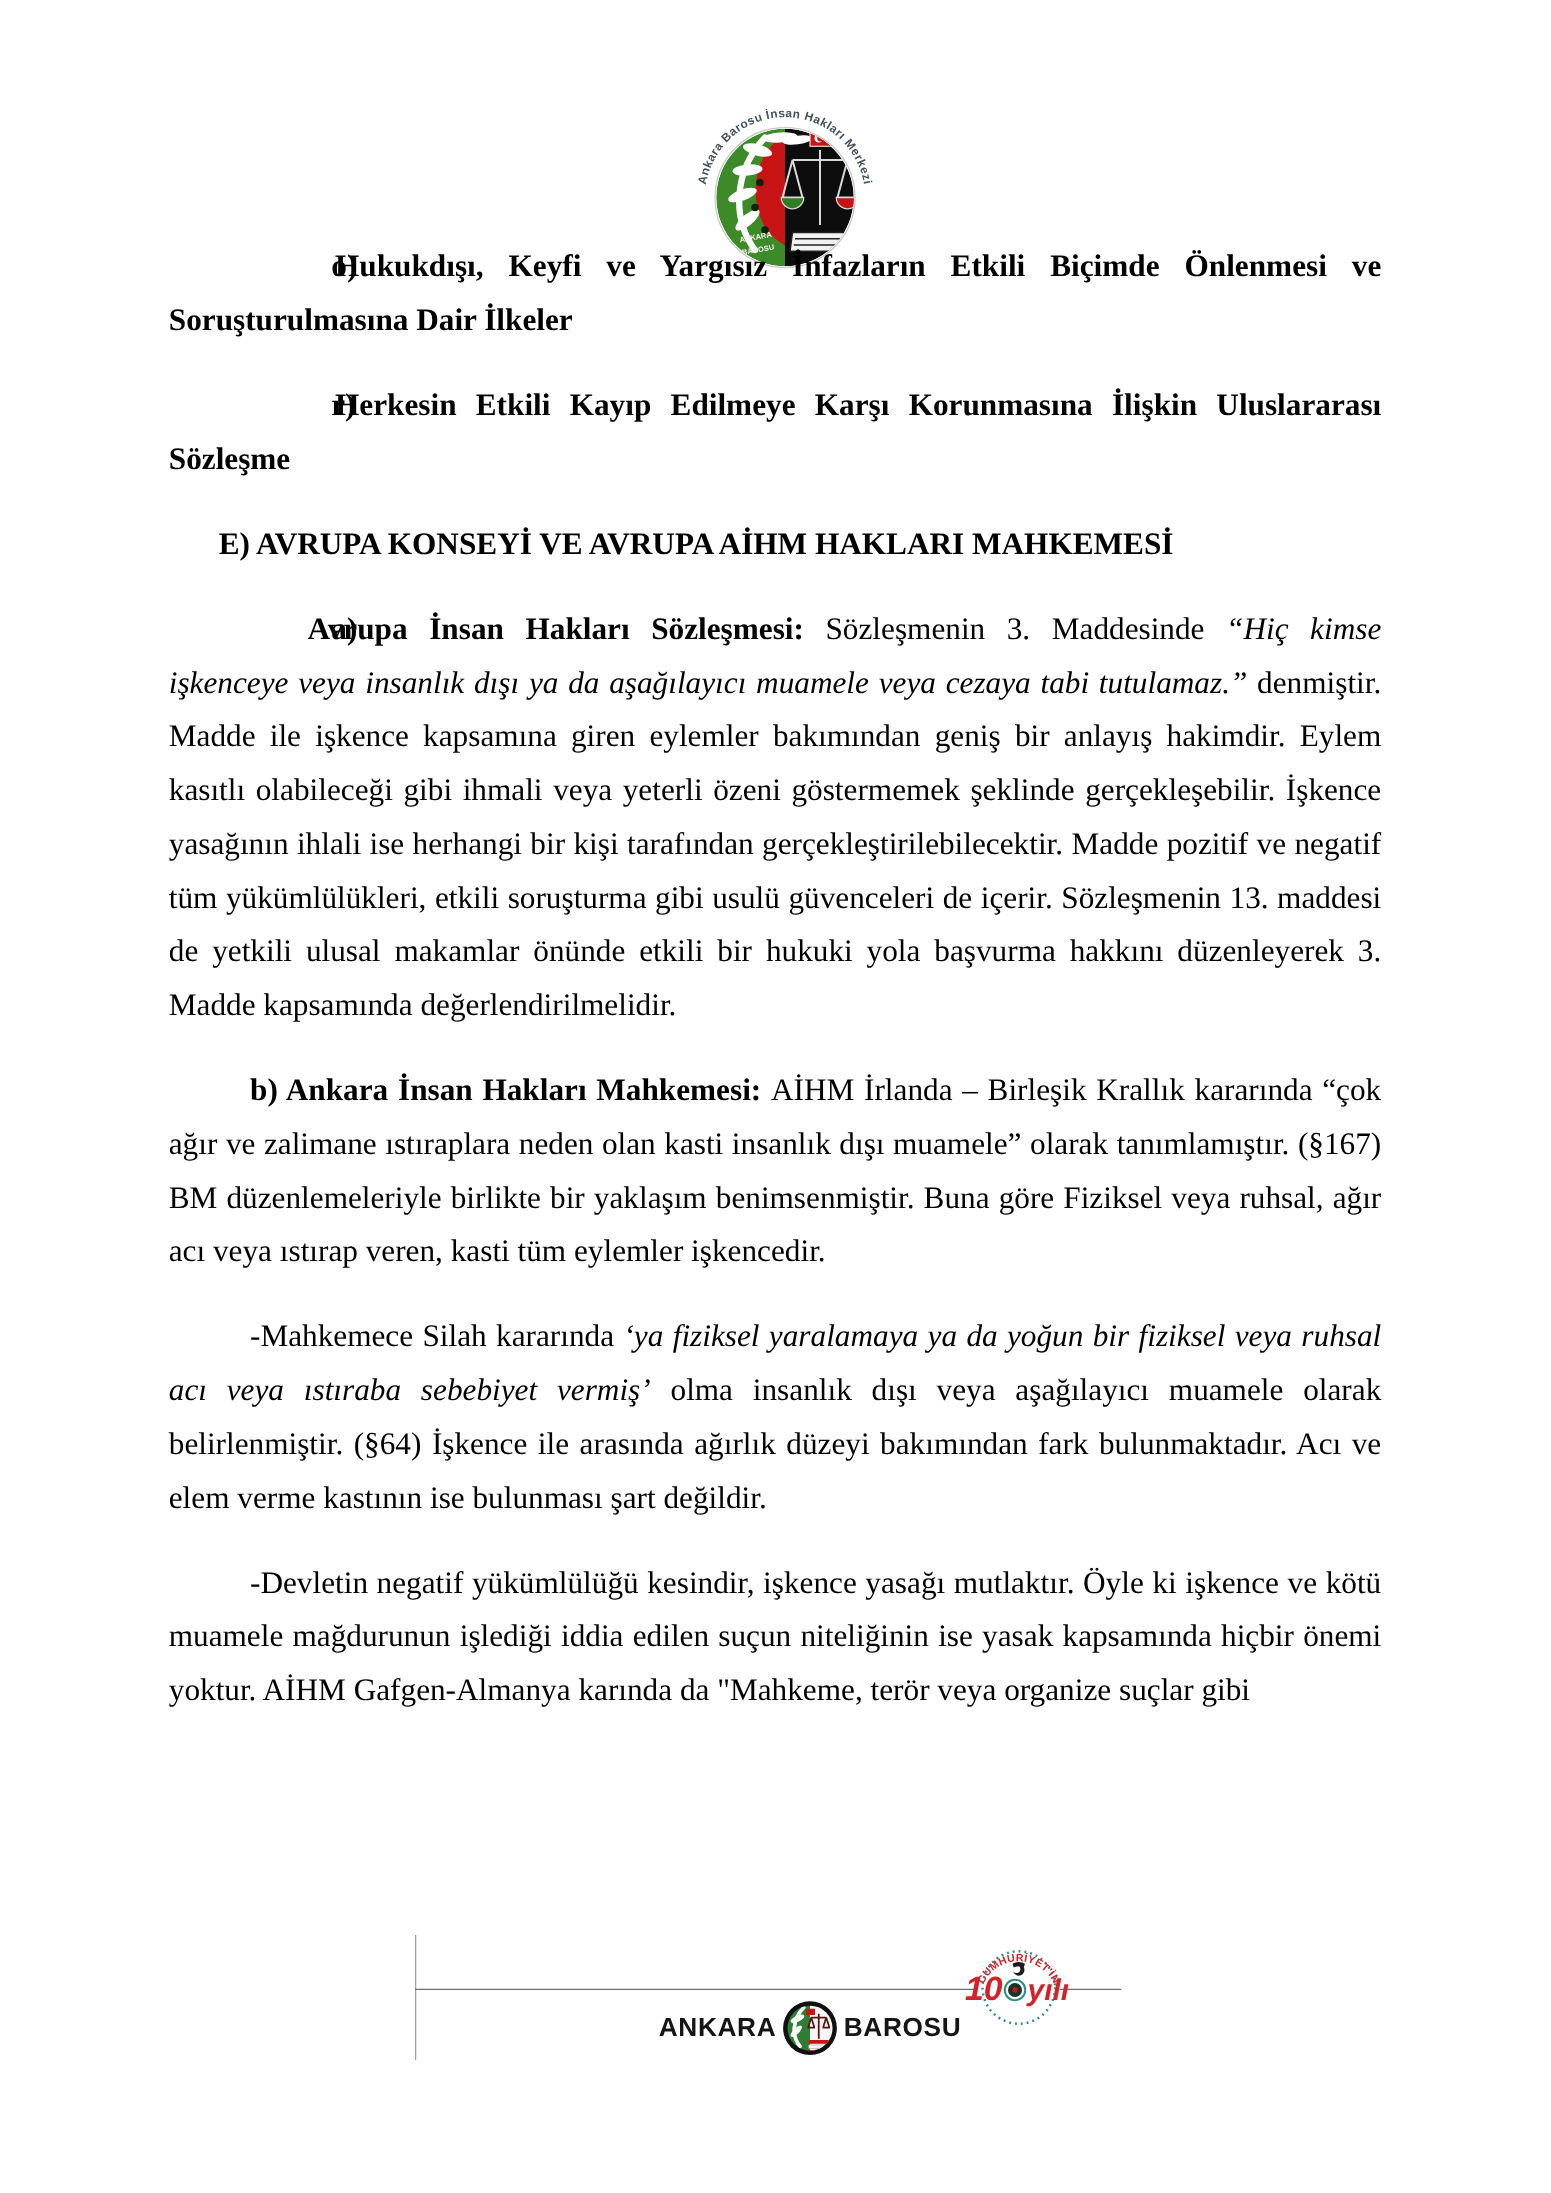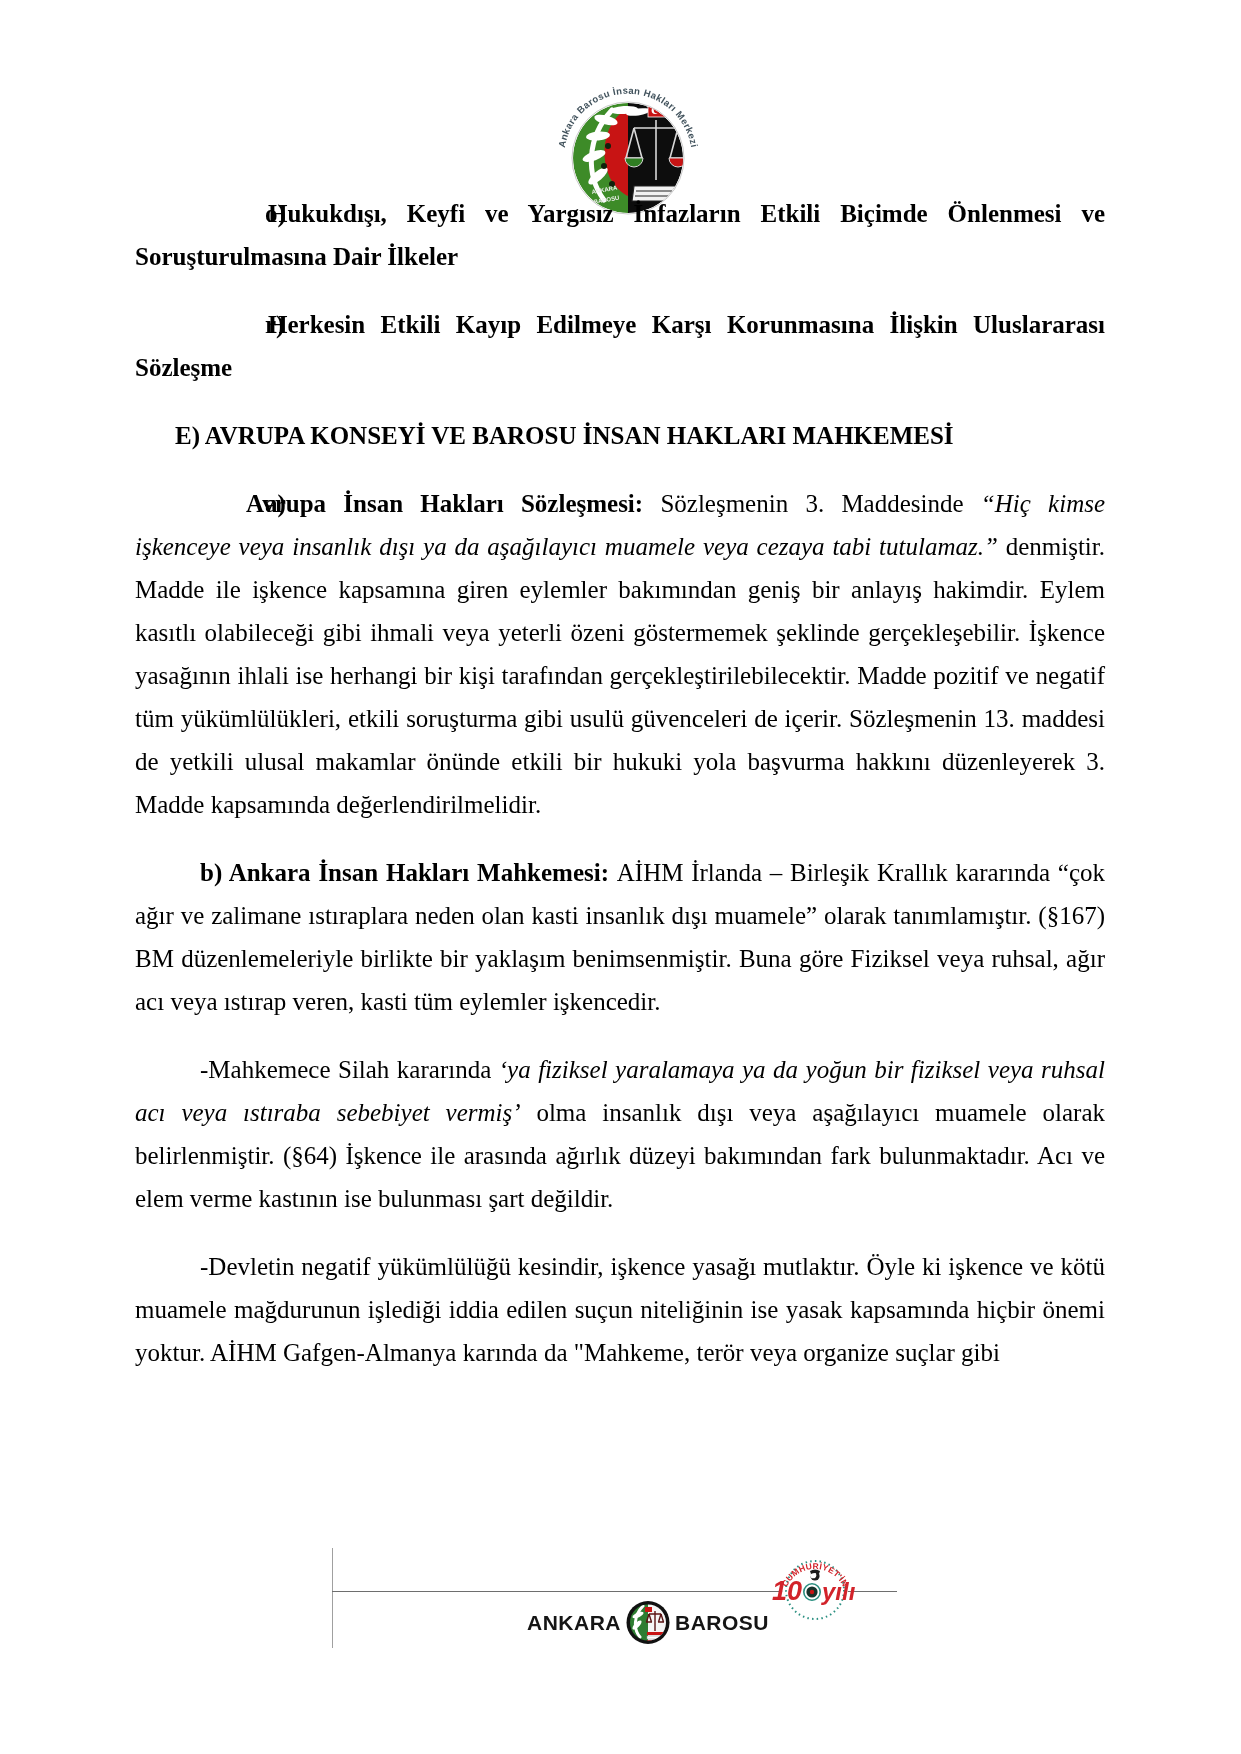--- a/index.html
+++ b/index.html
@@ -101,21 +101,21 @@
       </g>
 
       <text x="44" y="114" font-family="Liberation Sans, sans-serif" font-size="6" font-weight="bold" fill="#f0f0f0" transform="rotate(-10 44 114)">ANKARA</text>
       <text x="46" y="124" font-family="Liberation Sans, sans-serif" font-size="6" font-weight="bold" fill="#f0f0f0" transform="rotate(-10 46 124)">BAROSU</text>
     </g>
   </svg>
 
   <div class="doc-body">
       <p class="list"><span class="marker wide">o)</span><span class="b">Hukukdışı, Keyfi ve Yargısız İnfazların Etkili Biçimde Önlenmesi ve Soruşturulmasına Dair İlkeler</span></p>
       <p class="list"><span class="marker wide">r)</span><span class="b">Herkesin Etkili Kayıp Edilmeye Karşı Korunmasına İlişkin Uluslararası Sözleşme</span></p>
-      <p class="heading"><span class="b">E) AVRUPA KONSEYİ VE BAROSU İNSAN HAKLARI MAHKEMESİ</span></p>
+      <p class="heading"><span class="b">E) AVRUPA KONSEYİ VE AVRUPA AİHM HAKLARI MAHKEMESİ</span></p>
       <p class="para"><span class="marker narrow">a)</span><span class="b">Avrupa İnsan Hakları Sözleşmesi: </span><span>Sözleşmenin 3. Maddesinde </span><span class="i">“Hiç kimse işkenceye veya insanlık dışı ya da aşağılayıcı muamele veya cezaya tabi tutulamaz.”</span><span> denmiştir. Madde ile işkence kapsamına giren eylemler bakımından geniş bir anlayış hakimdir.  Eylem kasıtlı olabileceği gibi ihmali veya yeterli özeni göstermemek şeklinde gerçekleşebilir. İşkence yasağının ihlali ise herhangi bir kişi tarafından gerçekleştirilebilecektir. Madde pozitif ve negatif tüm yükümlülükleri, etkili soruşturma gibi usulü güvenceleri de içerir. Sözleşmenin 13. maddesi de yetkili ulusal makamlar önünde etkili bir hukuki yola başvurma hakkını düzenleyerek 3. Madde kapsamında değerlendirilmelidir.</span></p>
       <p class="para"><span class="b">b) Ankara İnsan Hakları Mahkemesi: </span><span>AİHM İrlanda – Birleşik Krallık kararında “çok ağır ve zalimane ıstıraplara neden olan kasti insanlık dışı muamele” olarak tanımlamıştır. (§167) BM düzenlemeleriyle birlikte bir yaklaşım benimsenmiştir. Buna göre Fiziksel veya ruhsal, ağır acı veya ıstırap veren, kasti tüm eylemler işkencedir.</span></p>
       <p class="para"><span>-Mahkemece Silah kararında </span><span class="i">‘ya fiziksel yaralamaya ya da yoğun bir fiziksel veya ruhsal acı veya ıstıraba sebebiyet vermiş’</span><span> olma insanlık dışı veya aşağılayıcı muamele olarak belirlenmiştir. (§64) İşkence ile arasında ağırlık düzeyi bakımından fark bulunmaktadır. Acı ve elem verme kastının ise bulunması şart değildir.</span></p>
       <p class="para"><span>-Devletin negatif yükümlülüğü kesindir, işkence yasağı mutlaktır. Öyle ki işkence ve kötü muamele mağdurunun işlediği iddia edilen suçun niteliğinin ise yasak kapsamında hiçbir önemi yoktur. AİHM Gafgen-Almanya karında da "Mahkeme, terör veya organize suçlar gibi</span></p>
     </div>
 
   <div class="footer-vline"></div>
   <div class="footer-hline"></div>
 
   <div class="footer-brand">

